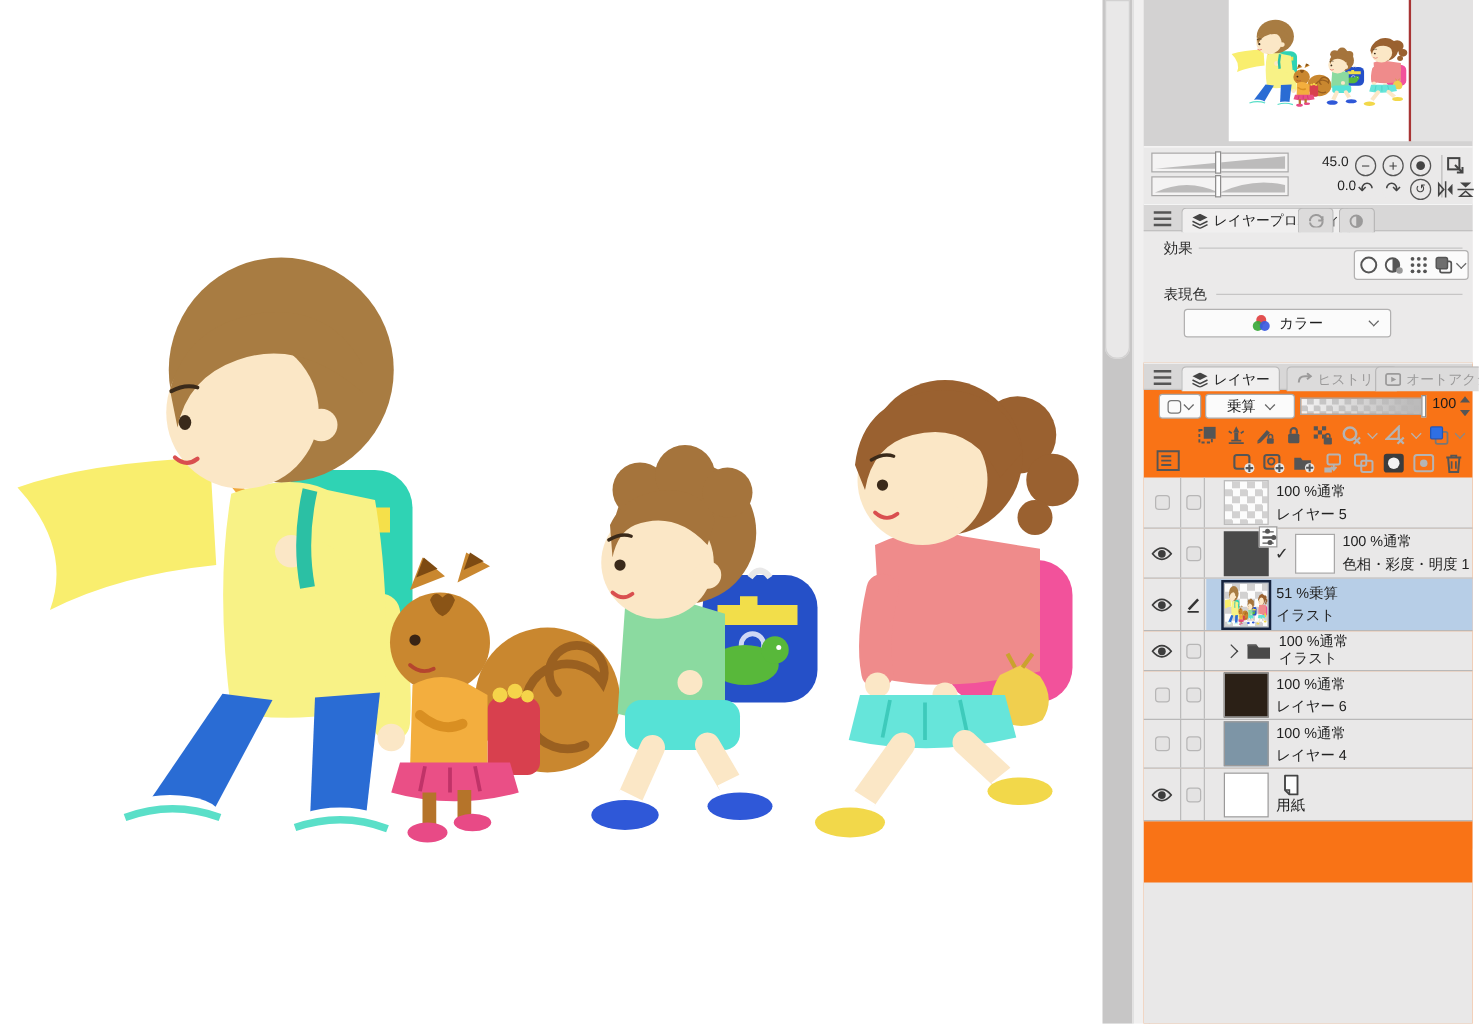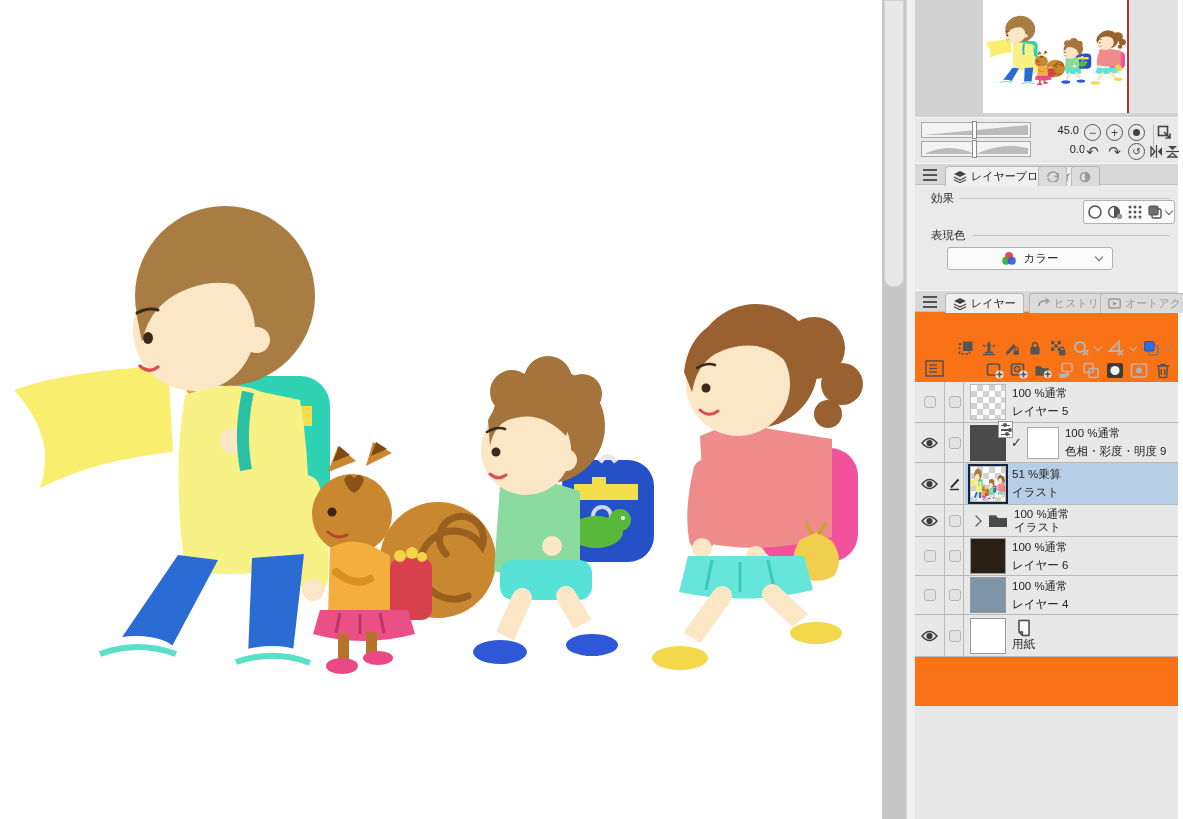--- a/index.html
+++ b/index.html
@@ -79,21 +79,21 @@
   .ic { width:18px; height:18px; display:flex; align-items:center; justify-content:center; }
   .ic svg { display:block; }
   .ic-chev { width:6px; height:6px; border-right:1.5px solid #888; border-bottom:1.5px solid #888; transform:rotate(45deg); margin:0 1px 2px 0; }
   #panel-list-btn { position:absolute; left:10px; top:70px; width:19px; height:17px; }
 
   
   #layer-list { position:absolute; left:0; top:92px; width:263px; }
   .lrow { position:relative; width:263px; border-bottom:1px solid #b9b8b8; background:#e9e8e8; }
   .lrow .c1 { position:absolute; left:0; top:0; bottom:0; width:30px; border-right:1px solid #bcbbbb; display:flex; align-items:center; justify-content:center; }
   .lrow .c2 { position:absolute; left:31px; top:0; bottom:0; width:18px; border-right:1px solid #bcbbbb; display:flex; align-items:center; justify-content:center; }
-  .lrow .content { position:absolute; left:50px; top:0; bottom:0; right:0; display:flex; align-items:center; gap:6px; padding-left:5px; }
+  .lrow .content { position:absolute; left:50px; top:0; bottom:0; right:0; display:flex; align-items:center; gap:6px; padding-left:14px; }
   .lrow.selected .content { background:#b7cee7; }
   .emptybox { width:12px; height:12px; border:1.4px solid #b7b6b6; border-radius:3px; background:#e4e3e3; }
   .thumb { width:36px; height:36px; flex:0 0 auto; position:relative; }
   .thumb.checker { background:conic-gradient(#d2d1d1 25%, #fcfcfc 0 50%, #d2d1d1 0 75%, #fcfcfc 0); background-size:12px 12px; border:1px solid #bdbcbc; }
   .thumb.sel-border { outline:2px solid #16233d; }
   .thumb-illo { position:absolute; left:0; top:0; width:100%; height:100%; }
   .textcol { display:flex; flex-direction:column; justify-content:center; gap:3px; font-size:11.5px; color:#222; }
   .textcol.tight { gap:0; line-height:13px; }
   .adj-extra { display:flex; align-items:center; gap:5px; }
   .adj-thumb { width:36px; height:36px; background:#4a4a4a; position:relative; }
@@ -408,20 +408,38 @@
         </div>
         <div class="ptab inactive" style="left:185px;">
           <svg width="13" height="11" viewBox="0 0 13 11">
               <rect x="0.8" y="1" width="11.4" height="9" rx="1.5" fill="none" stroke="#9b9a9a" stroke-width="1.4"></rect>
               <path d="M5,3.4 L9,5.5 L5,7.6 Z" fill="#9b9a9a"></path>
             </svg>
           <span>オートアクション</span>
         </div>
       </div>
 
+      <div id="blend-row">
+        <div id="combine-btn">
+            <span class="glyph"></span>
+            <span class="chev"></span>
+          </div>
+        <div id="blend-select">
+          <span>乗算</span>
+          <span class="chev"></span>
+        </div>
+        <div id="opacity-slider">
+            <div id="opacity-handle"></div>
+          </div>
+        <div id="opacity-value">100</div>
+        <div id="opacity-spin">
+            <i class="up"></i>
+            <i class="dn"></i>
+          </div>
+      </div>
 
       <div class="iconrow" id="lockrow">
         <span class="ic">
             <svg width="16" height="16" viewBox="0 0 16 16">
               <rect x="1.5" y="4" width="10" height="10" fill="none" stroke="#555" stroke-width="1.5" stroke-dasharray="2.5 1.8"></rect>
               <rect x="5" y="1.5" width="9.5" height="9.5" fill="#555"></rect>
             </svg>
           </span>
         <span class="ic">
             <svg width="16" height="16" viewBox="0 0 16 16">
@@ -579,21 +597,21 @@
                     <i></i>
                     <i></i>
                     <i></i>
                   </span>
                 </span>
                 <span class="checkmark">✓</span>
                 <span class="mask-thumb"></span>
               </span>
               <span class="textcol">
                 <span class="lbl">100 %通常</span>
-                <span class="lbl">色相・彩度・明度 9</span>
+                <span class="lbl">色相・彩度・明度 1</span>
               </span>
             </div>
           </div>
           <div class="lrow selected" style="height: 42px;">
             <div class="c1">
               <svg width="17" height="12" viewBox="0 0 17 12">
                 <path d="M1,6 Q8.5,-3 16,6 Q8.5,15 1,6 Z" fill="#e6e5e5" stroke="#3d3d3d" stroke-width="1.4"></path>
                 <circle cx="8.5" cy="6" r="3.1" fill="#3d3d3d"></circle>
               </svg>
             </div>

